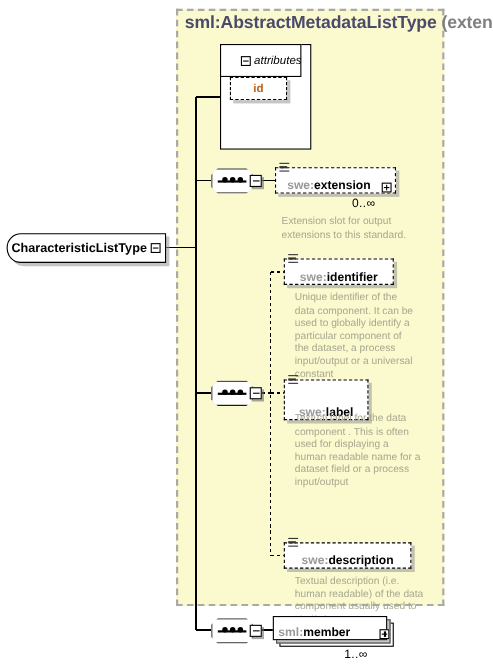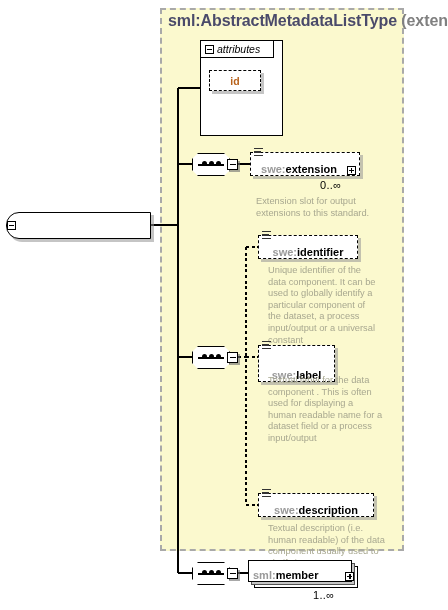--- a/index.html
+++ b/index.html
@@ -19,23 +19,23 @@
     font-size:16px;font-weight:bold;color:#808080;letter-spacing:-0.1px;
   }
   .ext-title b{color:#4a4a6a;}
 
   
   .attr-box{
     position:absolute;left:200px;top:40px;width:83px;height:96px;
     background:#ffffff;border:1.5px solid #000;box-sizing:border-box;
   }
   .attr-head{
-    position:absolute;left:200px;top:40px;width:74px;height:18px;
+    position:absolute;left:200px;top:40px;width:74px;height:30px;
     background:#ffffff;border:1.5px solid #000;box-sizing:border-box;
-    display:flex;align-items:center;gap:3px;padding-left:4px;
+    display:flex;align-items:center;gap:3px;padding-left:18px;
   }
   .attr-head .lbl{font-size:10.5px;font-style:italic;color:#000;}
   .minus-sq{
     width:9px;height:9px;border:1.3px solid #000;background:#fff;
     position:relative;flex:none;box-sizing:border-box;
   }
   .minus-sq::before{
     content:"";position:absolute;left:1px;right:1px;top:3px;height:1.4px;background:#000;
   }
   .plus-sq{
@@ -160,20 +160,21 @@
 
       <line x1="238" y1="357" x2="246" y2="357"></line>
       <line x1="246" y1="247" x2="246" y2="505"></line>
       <line x1="246" y1="247" x2="258" y2="247"></line>
       <line x1="246" y1="357" x2="258" y2="357"></line>
       <line x1="246" y1="505" x2="258" y2="505"></line>
     </g>
   </svg>
 
   <div class="root-node">
+    <span class="rname">CharacteristicListType</span>
     <span class="minus-sq" style="margin-right:4px;"></span>
   </div>
 
   <div class="attr-box"></div>
   <div class="attr-head">
     <span class="minus-sq"></span>
     <span class="lbl">attributes</span>
   </div>
   <div class="attr-item" id="attr-id">
     <span>id</span>

